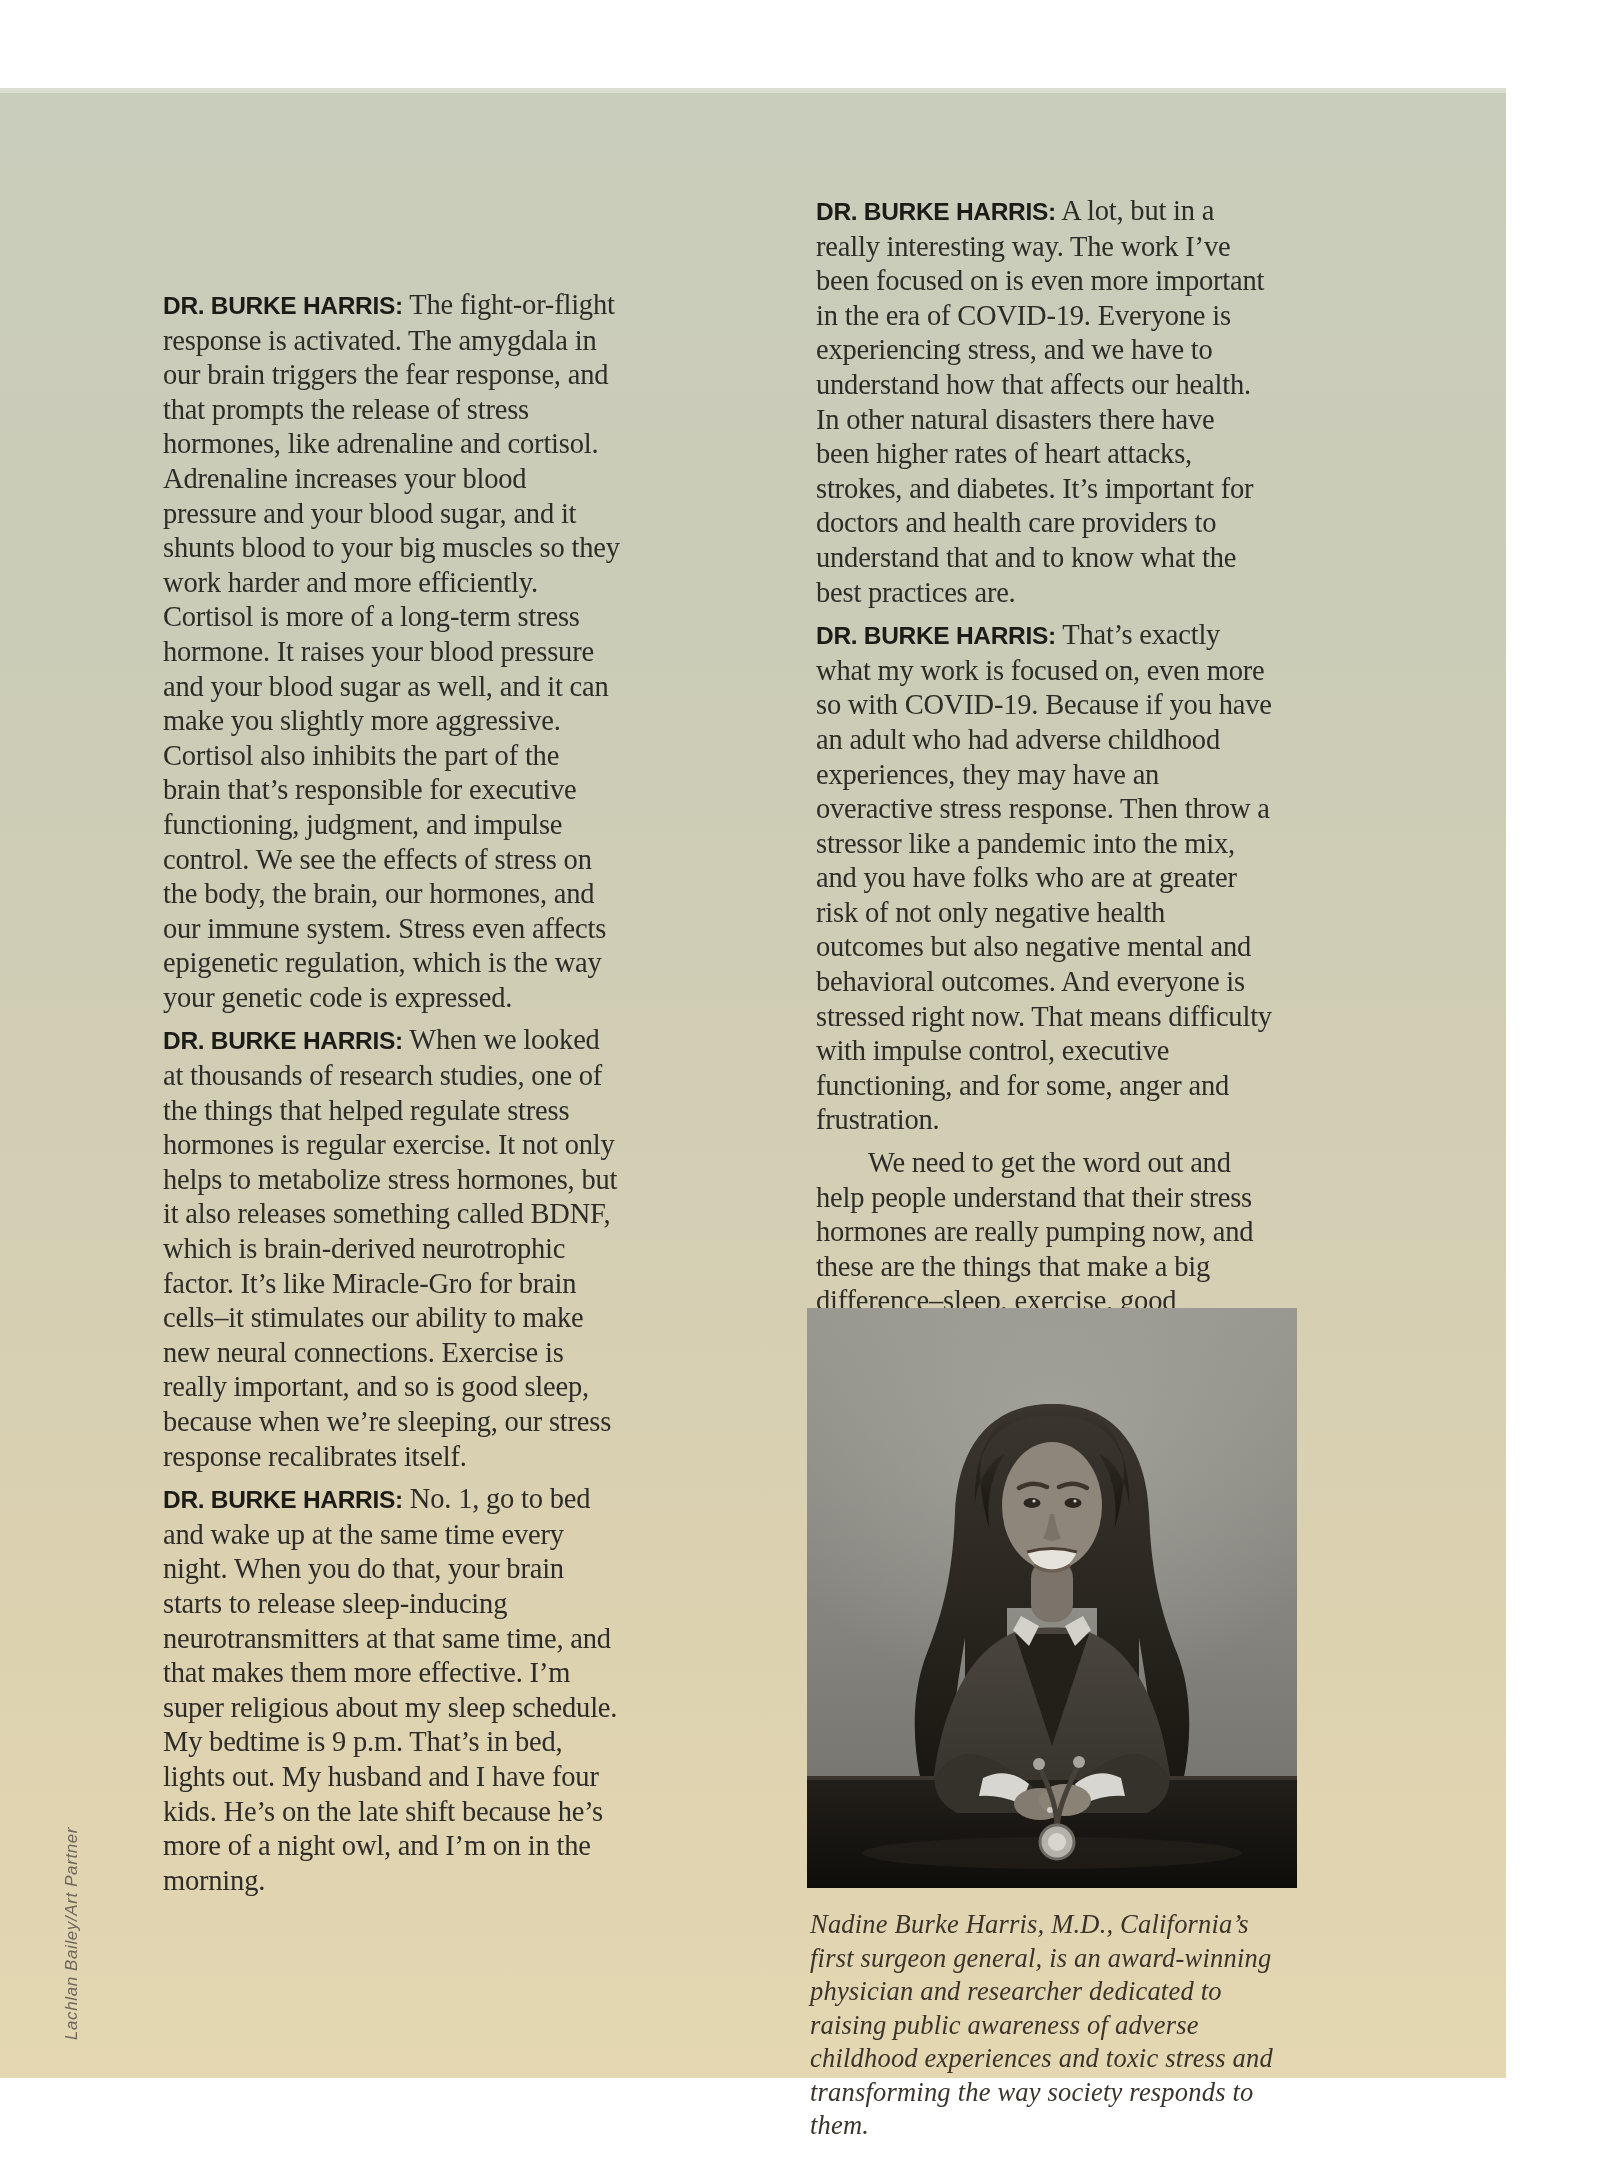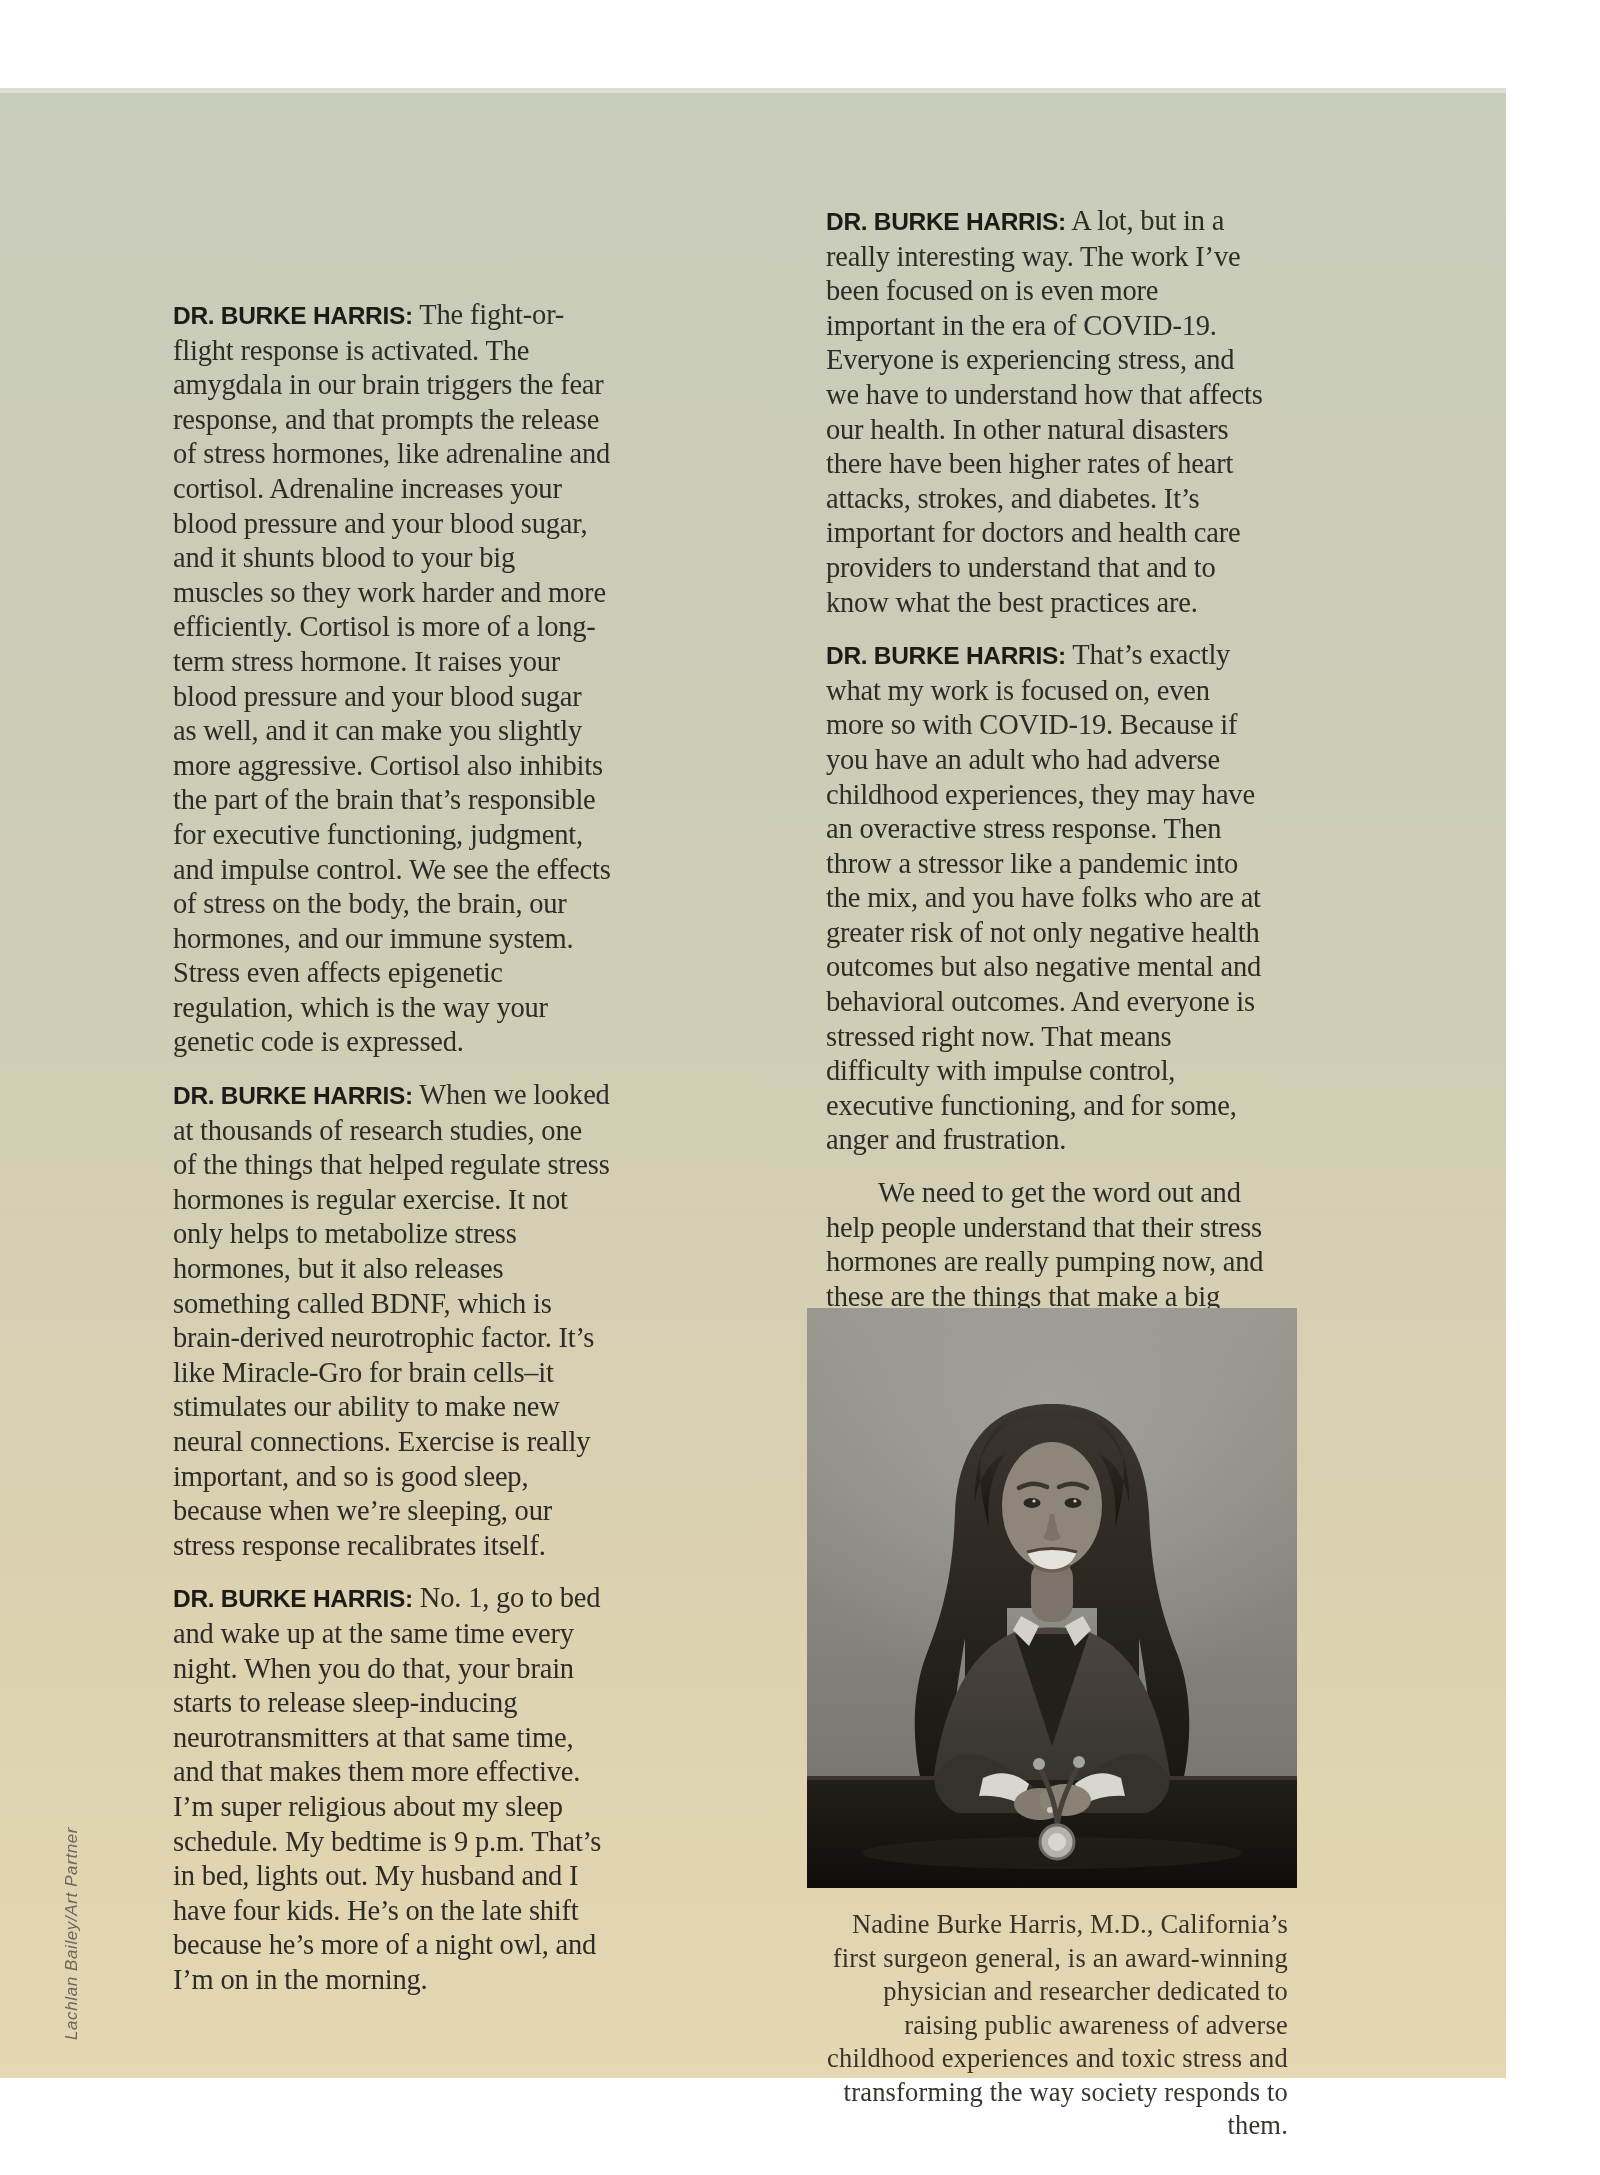--- a/index.html
+++ b/index.html
@@ -15,39 +15,38 @@
     content:""; position:absolute; left:0; top:0; right:0; height:5px;
     background:rgba(255,255,255,0.35);
   }
   .col {
     position:absolute; width:474px;
     font-size:28.5px; line-height:34.6px; color:#2e2c28;
     text-align:left; letter-spacing:-0.2px;
   }
   .col-left  { left:155px; top:192px; }
   .col-right { left:808px; top:98px; }
-  .para { margin:18px; }
+  .para { margin:8px; }
   .para.indent { text-indent:52px; }
   .speaker {
     font-family:"Liberation Sans", sans-serif; font-weight:bold;
     font-size:24.5px; letter-spacing:-0.3px; color:#1c1b18;
   }
   .end-mark {
     display:inline-block; width:21px; height:26px; margin-left:9px;
     vertical-align:-3px; background:#e41f31;
   }
   .photo {
     position:absolute; left:807px; top:1220px; width:490px; height:580px;
     display:block;
   }
   .caption {
     position:absolute; left:810px; top:1820px; width:478px;
-    font-size:26.5px; line-height:33.5px; color:#3a332a;
+    font-style:italic; font-size:26.5px; line-height:33.5px; color:#3a332a;
     letter-spacing:0.2px;
-    text-align:right;
   }
   .credit {
     position:absolute; left:62px; top:1952px;
     transform:rotate(-90deg); transform-origin:0 0;
     font-family:"Liberation Sans", sans-serif; font-style:italic;
     font-size:17px; letter-spacing:0.6px; color:#6e675c; white-space:nowrap;
   }
 </style>
 </head>
 <body>

